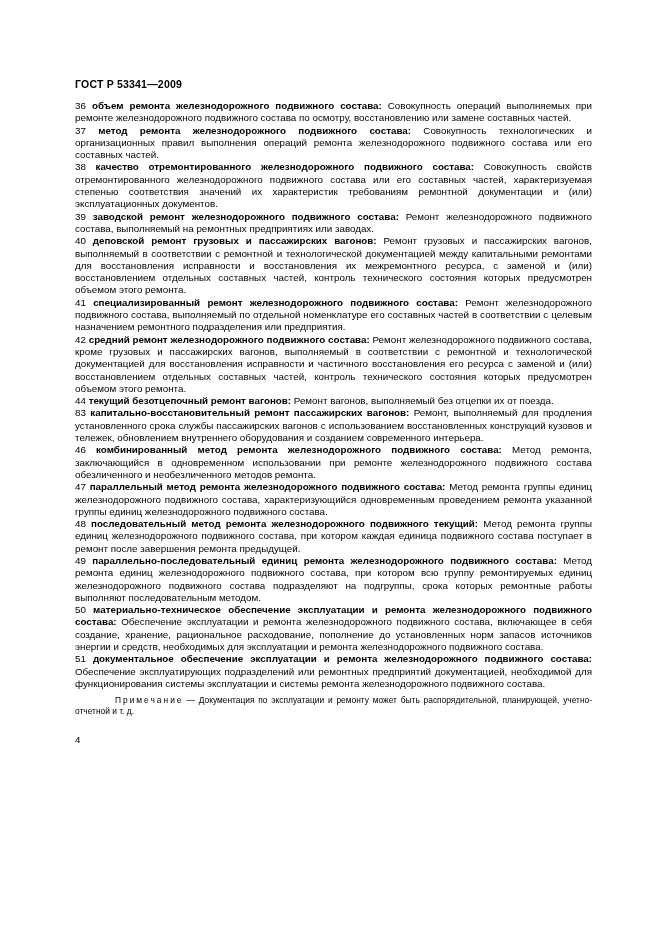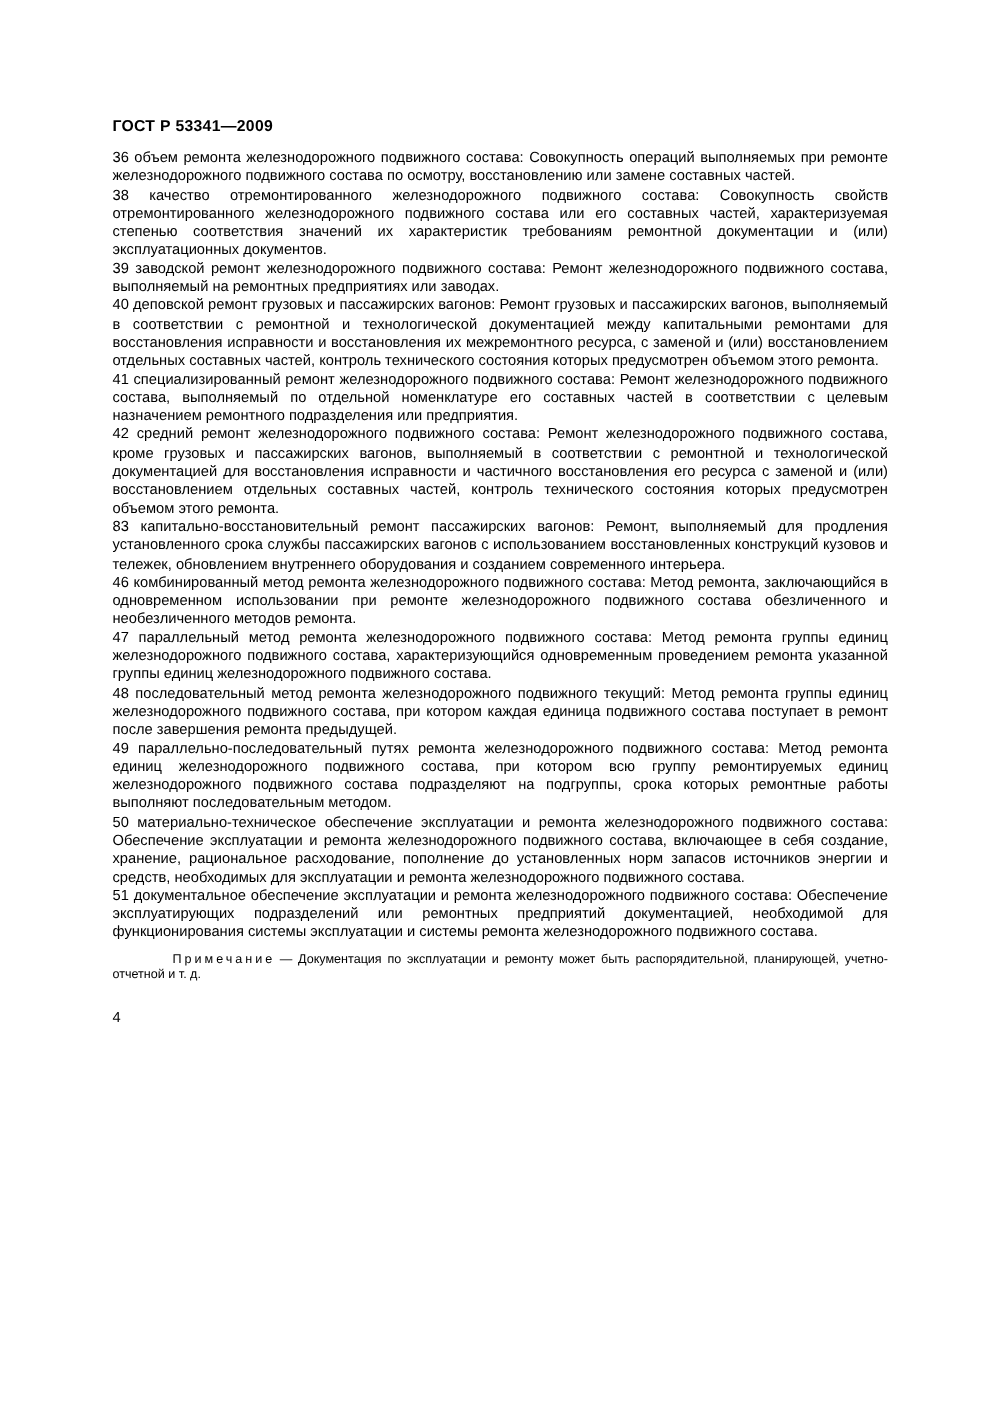--- a/index.html
+++ b/index.html
@@ -29,21 +29,21 @@
     letter-spacing: 0.2px;
   }
   .terms p.term {
     margin: 0;
     font-size: 9.8px;
     line-height: 12.3px;
     text-align: justify;
     text-justify: inter-word;
   }
   .terms p.term b {
-    font-weight: normal;
+    font-weight: bold;
   }
   .note {
     margin: 5px 0 0 0;
     font-size: 8.4px;
     line-height: 10.4px;
     text-align: justify;
   }
   .note-label {
     letter-spacing: 2px;
     margin-right: 3px;
@@ -56,30 +56,32 @@
 </style>
 </head>
 <body>
 
 <div class="page">
   <div class="content">
     <div class="doc-header">ГОСТ Р 53341—2009</div>
 
     <div class="terms" id="terms-container">
         <p class="term"><span>36 </span><b>объем ремонта железнодорожного подвижного состава:</b><span> Совокупность операций выполняемых при ремонте железнодорожного подвижного состава по осмотру, восстановлению или замене составных частей.</span></p>
+        <p class="term"><span>37 </span><b>метод ремонта железнодорожного подвижного состава:</b><span> Совокупность технологических и организационных правил выполнения операций ремонта железнодорожного подвижного состава или его составных частей.</span></p>
         <p class="term"><span>38 </span><b>качество отремонтированного железнодорожного подвижного состава:</b><span> Совокупность свойств отремонтированного железнодорожного подвижного состава или его составных частей, характеризуемая степенью соответствия значений их характеристик требованиям ремонтной документации и (или) эксплуатационных документов.</span></p>
         <p class="term"><span>39 </span><b>заводской ремонт железнодорожного подвижного состава:</b><span> Ремонт железнодорожного подвижного состава, выполняемый на ремонтных предприятиях или заводах.</span></p>
         <p class="term"><span>40 </span><b>деповской ремонт грузовых и пассажирских вагонов:</b><span> Ремонт грузовых и пассажирских вагонов, выполняемый в соответствии с ремонтной и технологической документацией между капитальными ремонтами для восстановления исправности и восстановления их межремонтного ресурса, с заменой и (или) восстановлением отдельных составных частей, контроль технического состояния которых предусмотрен объемом этого ремонта.</span></p>
         <p class="term"><span>41 </span><b>специализированный ремонт железнодорожного подвижного состава:</b><span> Ремонт железнодорожного подвижного состава, выполняемый по отдельной номенклатуре его составных частей в соответствии с целевым назначением ремонтного подразделения или предприятия.</span></p>
         <p class="term"><span>42 </span><b>средний ремонт железнодорожного подвижного состава:</b><span> Ремонт железнодорожного подвижного состава, кроме грузовых и пассажирских вагонов, выполняемый в соответствии с ремонтной и технологической документацией для восстановления исправности и частичного восстановления его ресурса с заменой и (или) восстановлением отдельных составных частей, контроль технического состояния которых предусмотрен объемом этого ремонта.</span></p>
+        <p class="term"><span>44 </span><b>текущий безотцепочный ремонт вагонов:</b><span> Ремонт вагонов, выполняемый без отцепки их от поезда.</span></p>
         <p class="term"><span>83 </span><b>капитально-восстановительный ремонт пассажирских вагонов:</b><span> Ремонт, выполняемый для продления установленного срока службы пассажирских вагонов с использованием восстановленных конструкций кузовов и тележек, обновлением внутреннего оборудования и созданием современного интерьера.</span></p>
         <p class="term"><span>46 </span><b>комбинированный метод ремонта железнодорожного подвижного состава:</b><span> Метод ремонта, заключающийся в одновременном использовании при ремонте железнодорожного подвижного состава обезличенного и необезличенного методов ремонта.</span></p>
         <p class="term"><span>47 </span><b>параллельный метод ремонта железнодорожного подвижного состава:</b><span> Метод ремонта группы единиц железнодорожного подвижного состава, характеризующийся одновременным проведением ремонта указанной группы единиц железнодорожного подвижного состава.</span></p>
         <p class="term"><span>48 </span><b>последовательный метод ремонта железнодорожного подвижного текущий:</b><span> Метод ремонта группы единиц железнодорожного подвижного состава, при котором каждая единица подвижного состава поступает в ремонт после завершения ремонта предыдущей.</span></p>
-        <p class="term"><span>49 </span><b>параллельно-последовательный путях ремонта железнодорожного подвижного состава:</b><span> Метод ремонта единиц железнодорожного подвижного состава, при котором всю группу ремонтируемых единиц железнодорожного подвижного состава подразделяют на подгруппы, срока которых ремонтные работы выполняют последовательным методом.</span></p>
+        <p class="term"><span>49 </span><b>параллельно-последовательный единиц ремонта железнодорожного подвижного состава:</b><span> Метод ремонта единиц железнодорожного подвижного состава, при котором всю группу ремонтируемых единиц железнодорожного подвижного состава подразделяют на подгруппы, срока которых ремонтные работы выполняют последовательным методом.</span></p>
         <p class="term"><span>50 </span><b>материально-техническое обеспечение эксплуатации и ремонта железнодорожного подвижного состава:</b><span> Обеспечение эксплуатации и ремонта железнодорожного подвижного состава, включающее в себя создание, хранение, рациональное расходование, пополнение до установленных норм запасов источников энергии и средств, необходимых для эксплуатации и ремонта железнодорожного подвижного состава.</span></p>
         <p class="term"><span>51 </span><b>документальное обеспечение эксплуатации и ремонта железнодорожного подвижного состава:</b><span> Обеспечение эксплуатирующих подразделений или ремонтных предприятий документацией, необходимой для функционирования системы эксплуатации и системы ремонта железнодорожного подвижного состава.</span></p>
       </div>
 
     <p class="note"><span class="note-label">Примечание</span><span>— Документация по эксплуатации и ремонту может быть распорядительной, планирующей, учетно-отчетной и т. д.</span></p>
 
     <div class="page-number">4</div>
   </div>
 </div>
 

